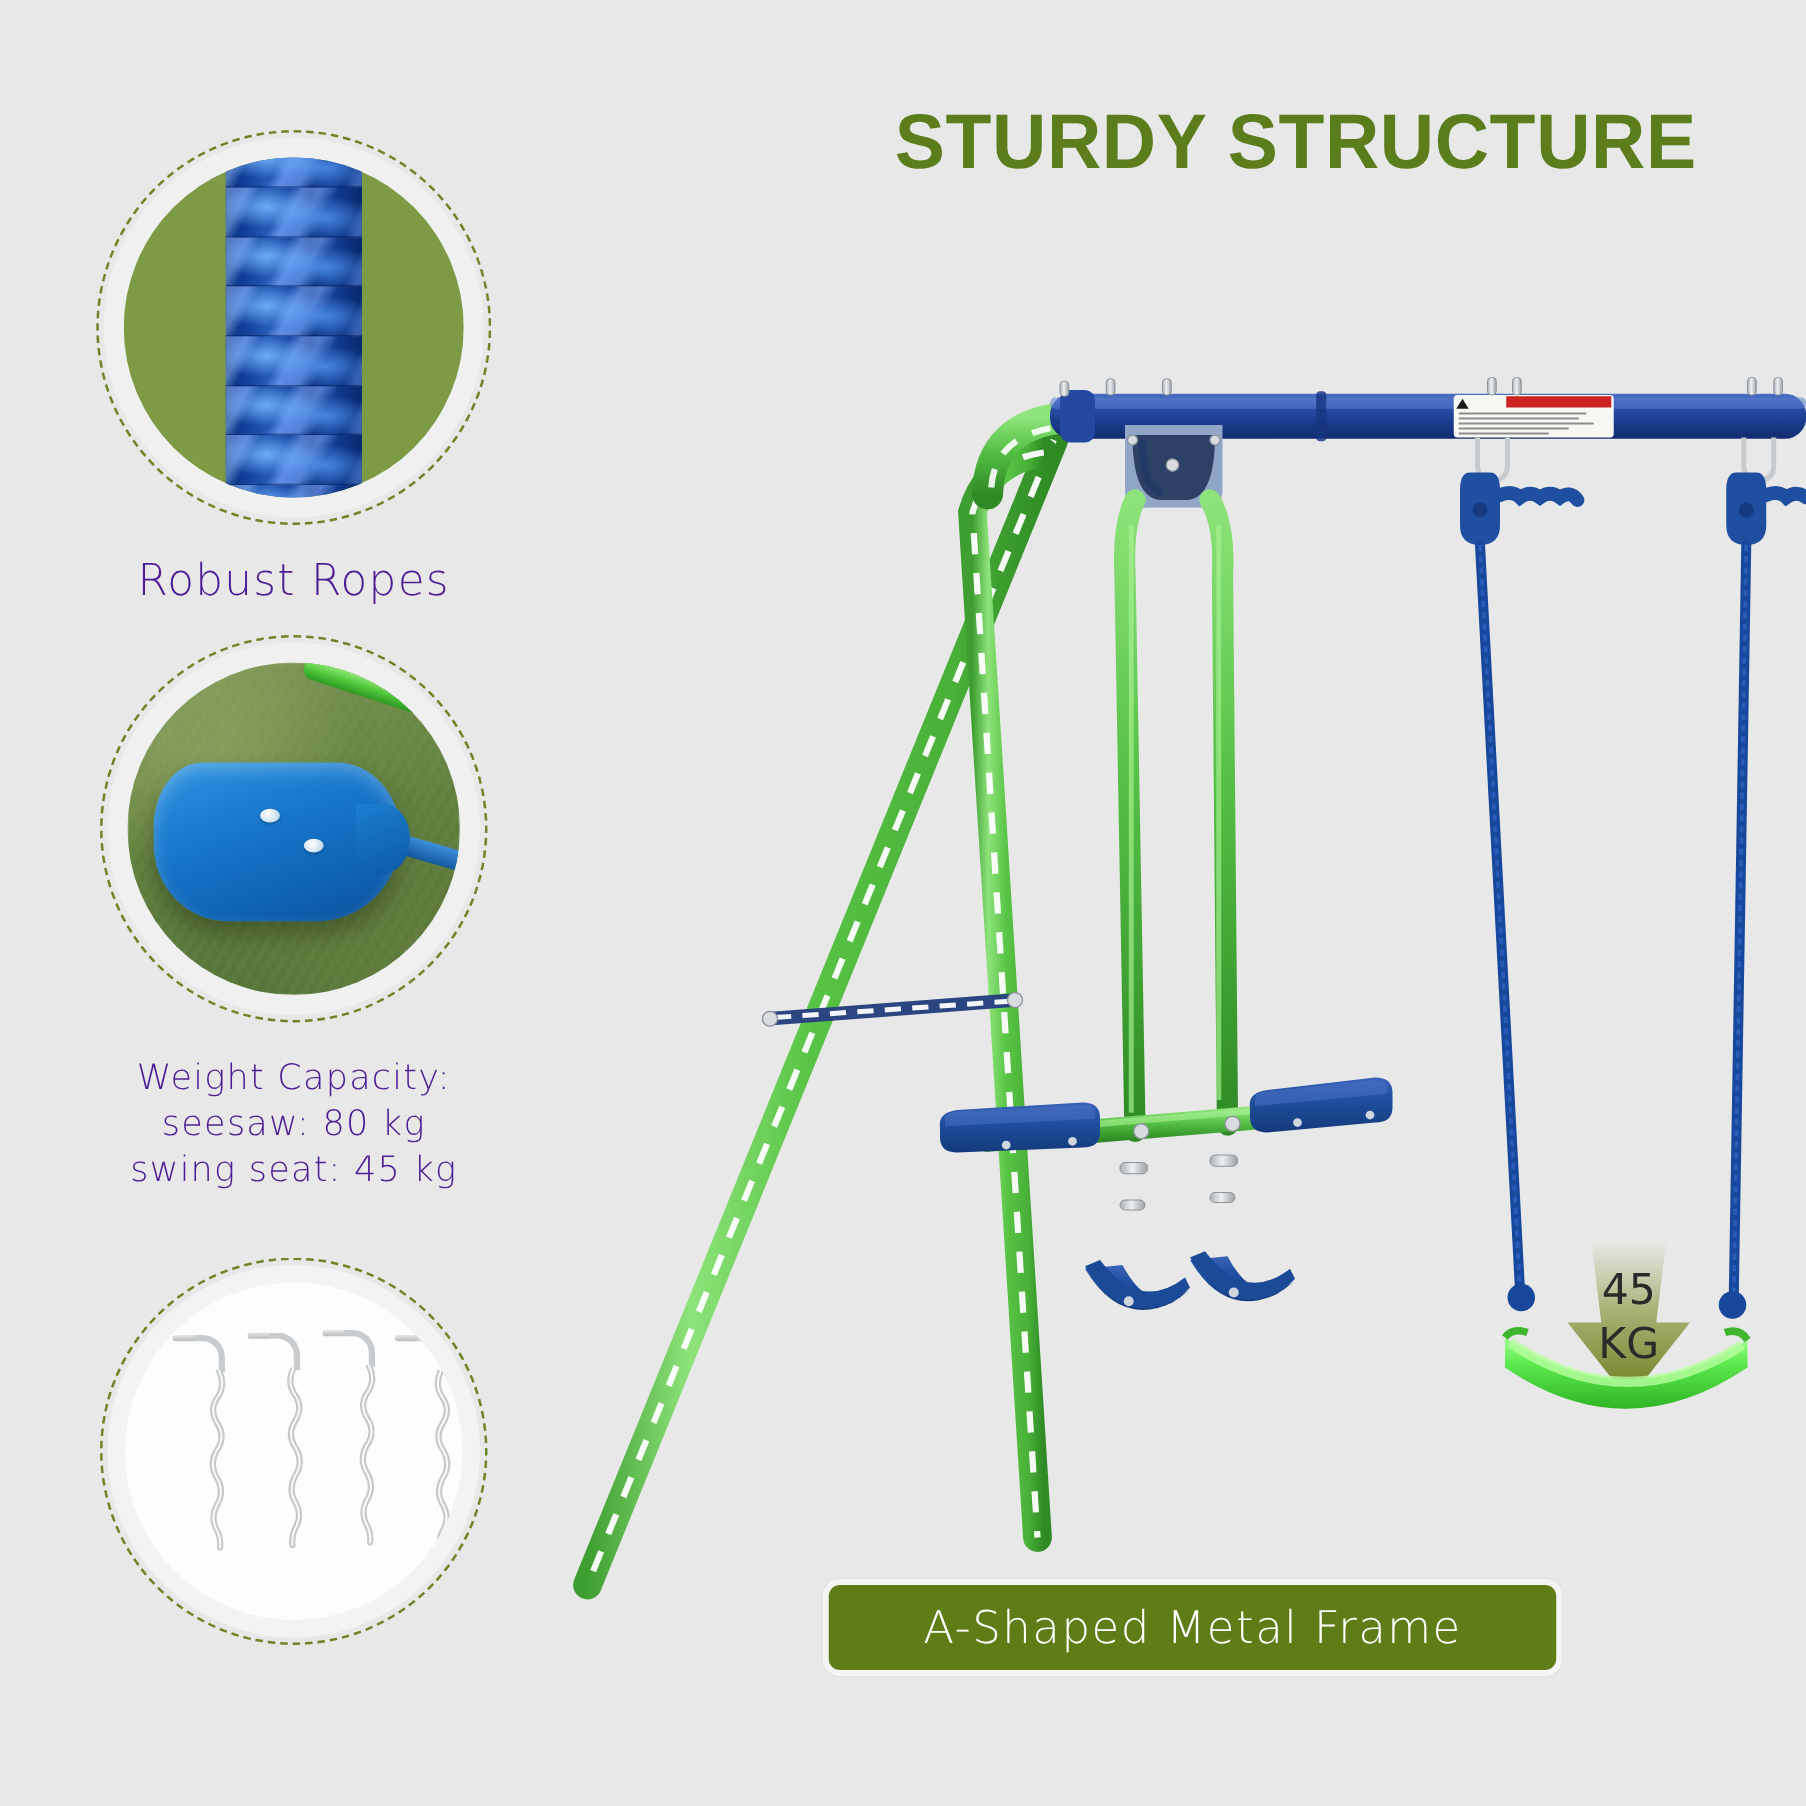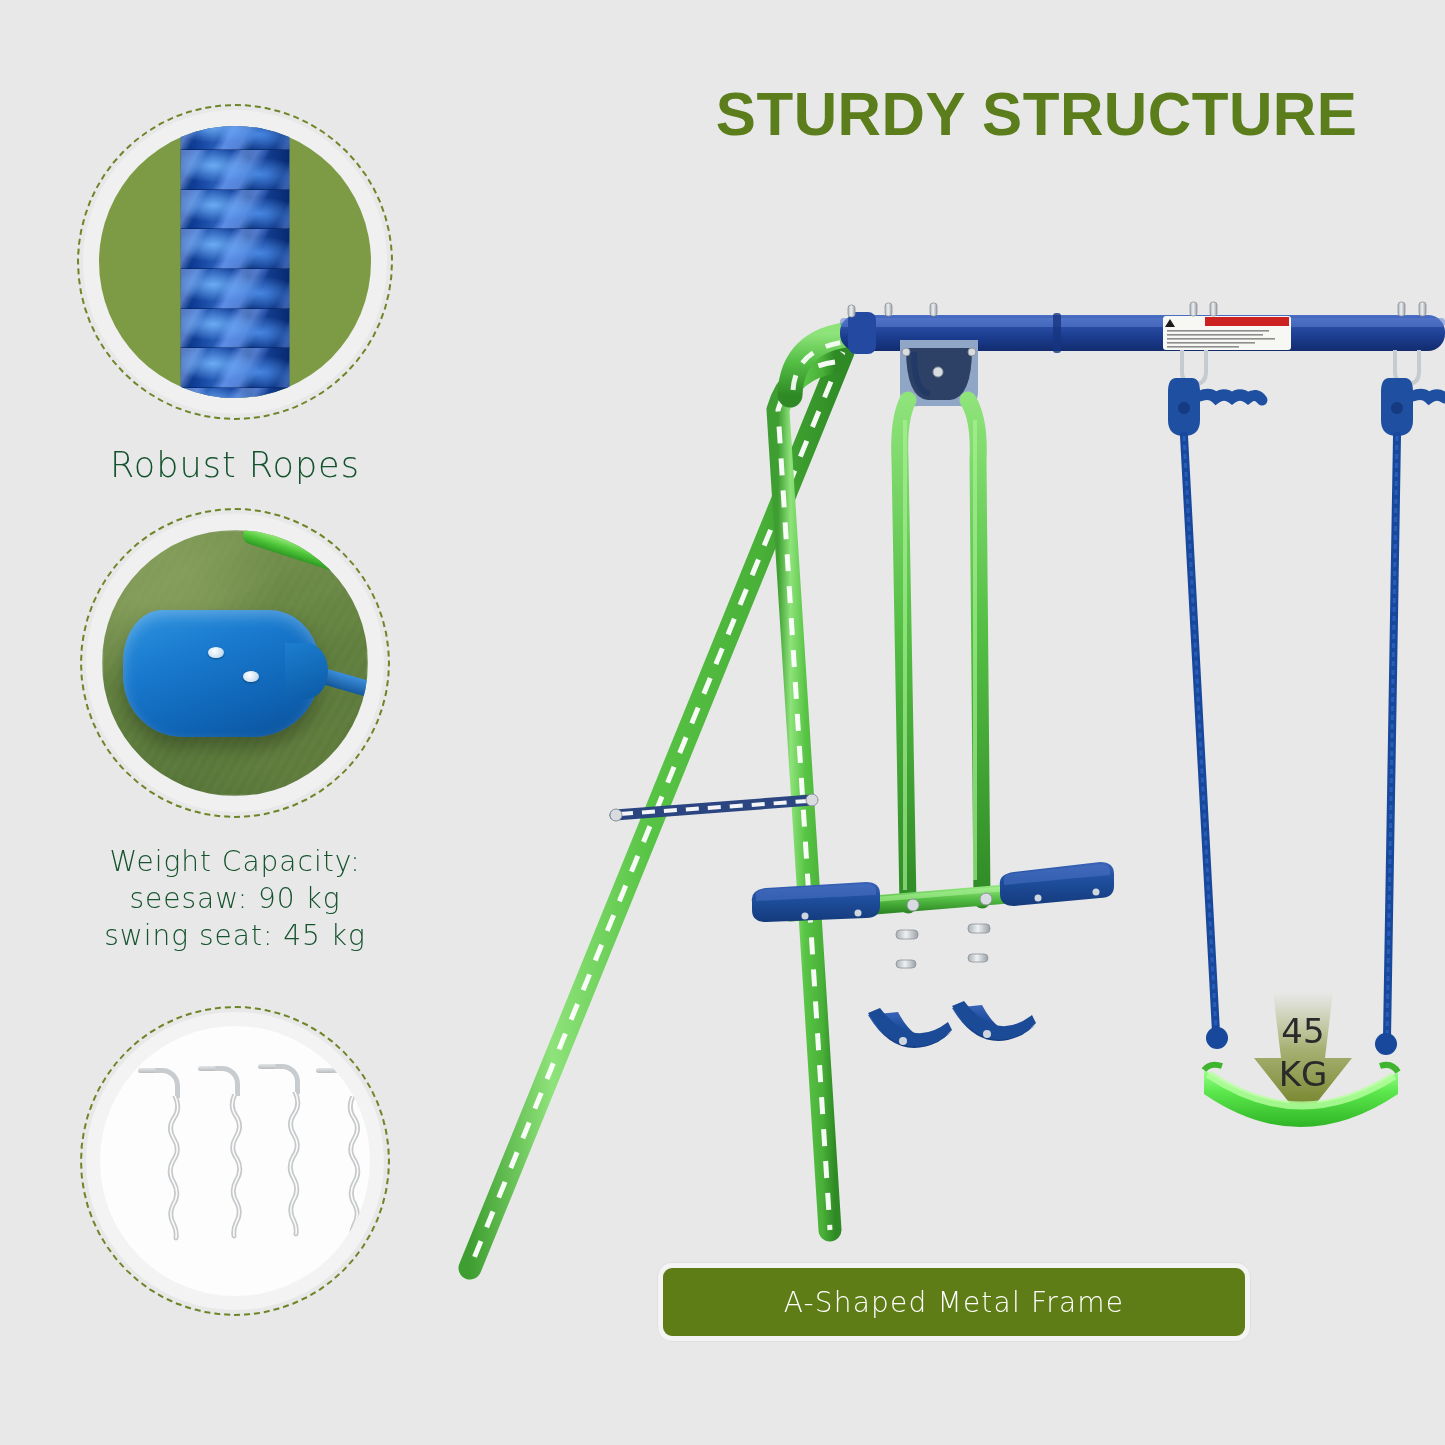--- a/index.html
+++ b/index.html
@@ -47,21 +47,21 @@
     border-radius: 50%;
     background: #f0f0f0;
   }
   .photo {
     position: absolute;
     border-radius: 50%;
     overflow: hidden;
   }
   .caption {
     text-align: center;
-    color: #14532d;
+    color: #4c1d95;
     font-family: "DejaVu Sans", sans-serif;
     font-weight: 300;
     letter-spacing: 1px;
     line-height: 1.32;
   }
 
   
   .rope-bg {
     position: absolute; inset: 0;
     background: #7d9b44;
@@ -161,21 +161,21 @@
     background: #5f7d17;
     border-radius: 14px;
     border: 5px solid #f4f4f4;
     display: flex; align-items: center; justify-content: center;
     box-shadow: 0 0 0 1px rgba(0,0,0,.03);
   }
   #banner span {
     color: #ffffff;
     font-family: "DejaVu Sans", sans-serif;
     font-weight: 300;
-    font-size: 28px;
+    font-size: 36px;
     letter-spacing: 1.2px;
   }
 
   
   #rig { position:absolute; left:0; top:0; width:1445px; height:1445px; }
 </style>
 </head>
 <body>
 
 <div id="stage">
@@ -212,21 +212,21 @@
         <div class="ss-tube" style="right:-4%;top:6%;width:52%;height:17px;transform:rotate(18deg);"></div>
         <div class="ss-tube" style="right:-6%;top:52%;width:46%;height:16px;transform:rotate(16deg);
              background:linear-gradient(180deg,#3d8fdc,#14599e);"></div>
         <div class="ss-seat"></div>
         <div class="rivet" style="left:40%;top:44%;"></div>
         <div class="rivet" style="left:53%;top:53%;"></div>
       </div>
     </div>
     <div class="caption" style="margin-top:26px;font-size:28px;">
       <div>Weight Capacity:</div>
-      <div>seesaw: 90 kg</div>
+      <div>seesaw: 80 kg</div>
       <div>swing seat: 45 kg</div>
     </div>
   </div>
 
   <div class="feature" style="top:1006px;">
     <div class="circle-wrap" style="width:310px;height:310px;">
       <div class="dash-ring"></div>
       <div class="white-ring" style="inset:6px;background:#f3f3f3;"></div>
       <div class="photo" style="inset:20px;">
         <div class="white-bg"></div>

